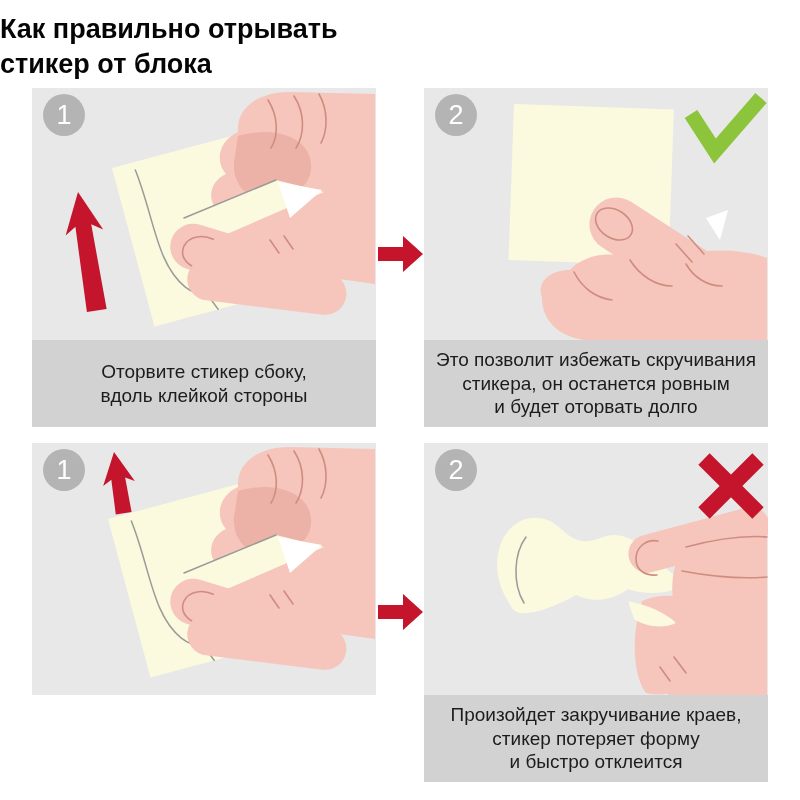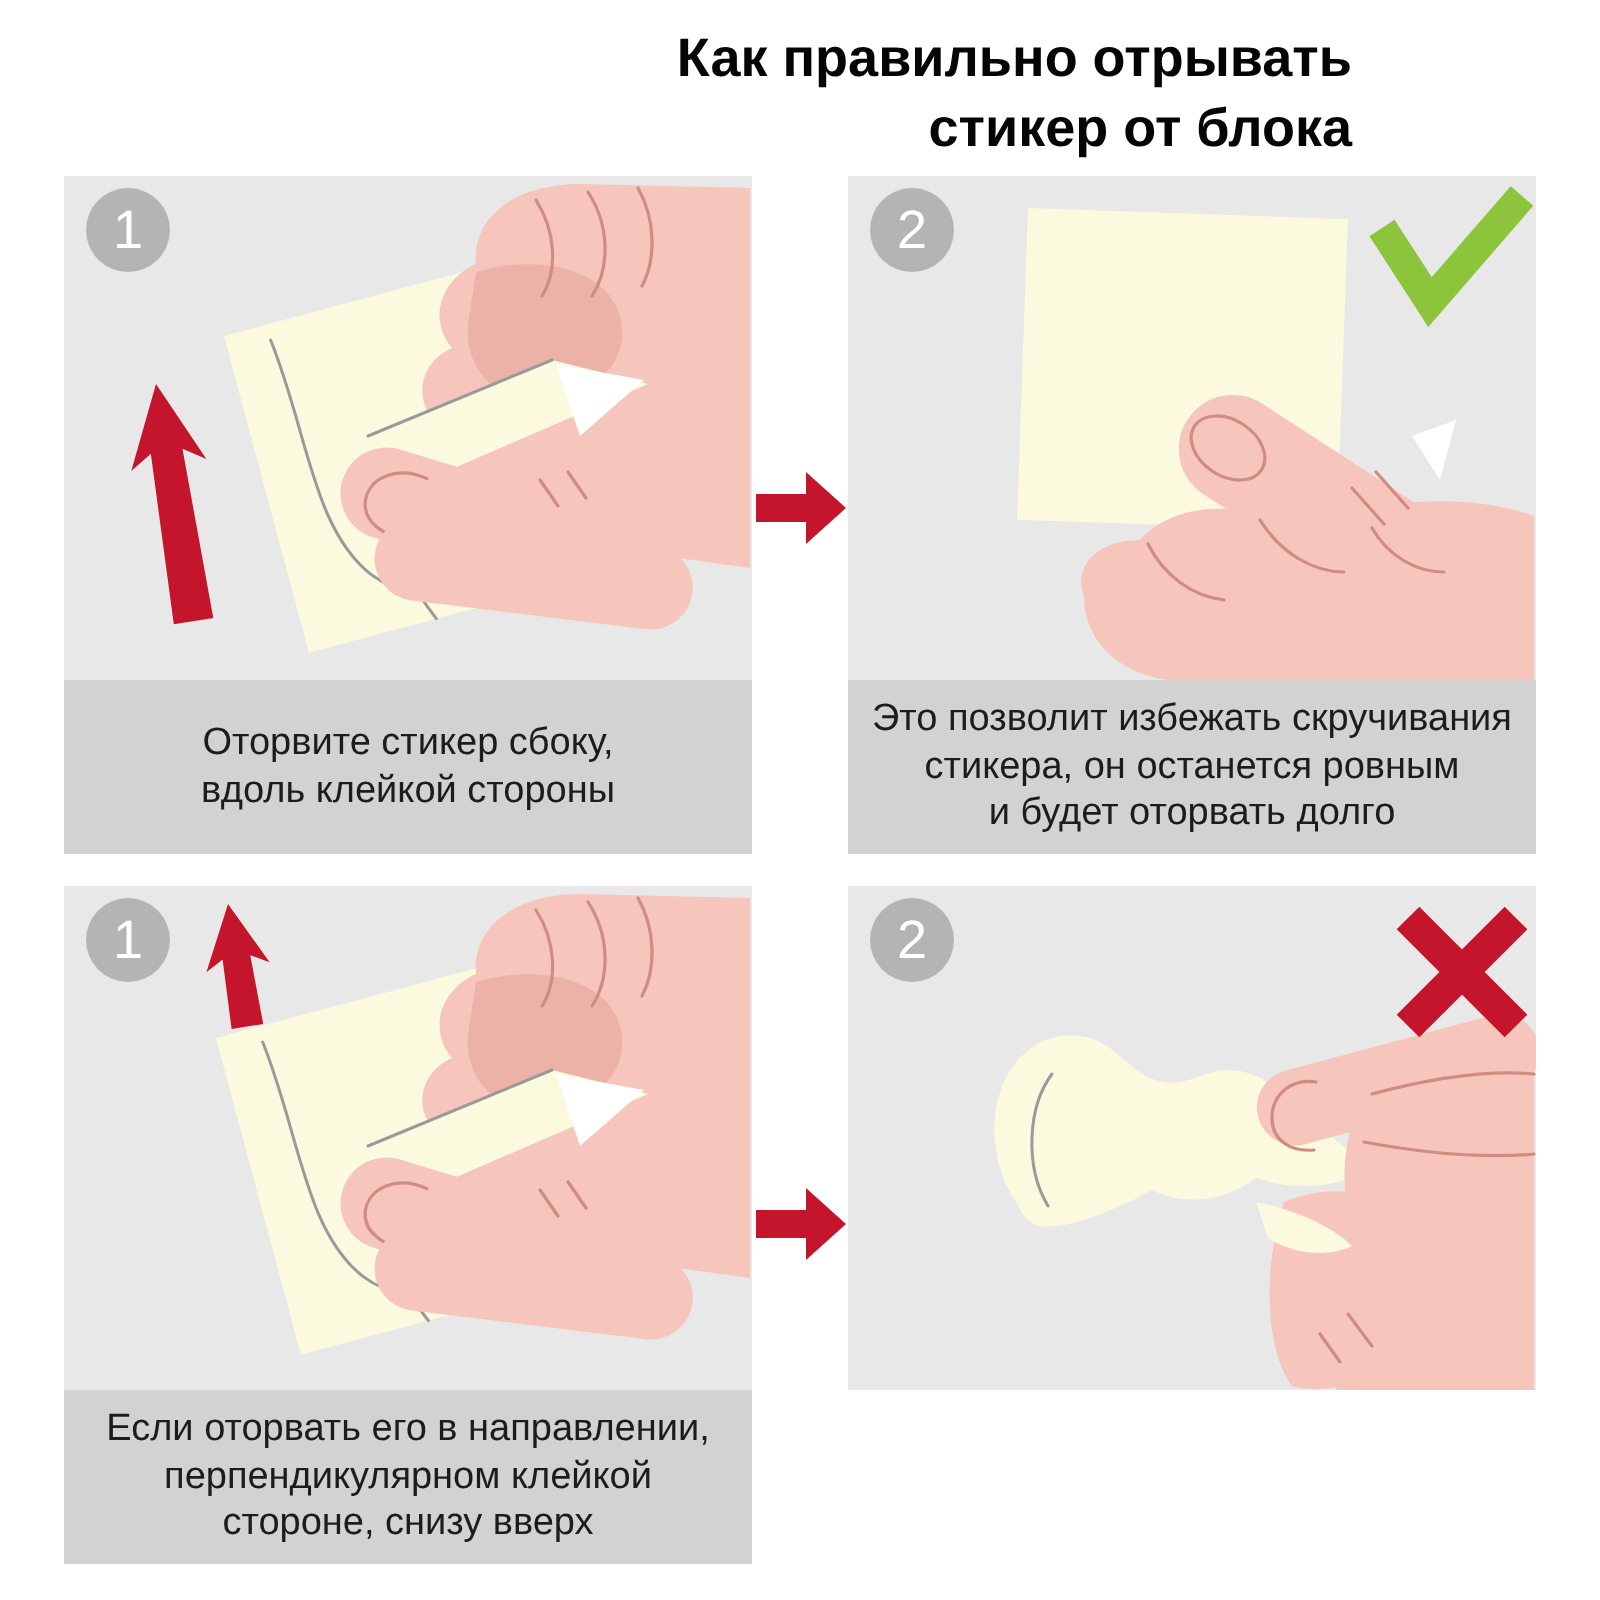--- a/index.html
+++ b/index.html
@@ -3,21 +3,21 @@
 <meta charset="utf-8">
 <style>
   :root{
     --panel-bg:#e8e8e8; --caption-bg:#d2d2d2; --badge-bg:#b4b4b4;
     --sticker:#fbfade; --hand:#f6c5bb; --hand-shade:#edb2a7; --hand-line:#cf8d81;
     --accent-red:#c4152c; --accent-green:#8cc43c; --text:#1c1c1c; --edge-line:#9a9a98;
   }
   html,body{margin:0;padding:0;}
   body{width:800px;height:800px;background:#ffffff;position:relative;overflow:hidden;
        font-family:"Liberation Sans", sans-serif;}
-  .title{position:absolute;top:12px;left:0;width:676px;margin:0;text-align:right;
+  .title{position:absolute;top:12px;left:0;width:676px;margin:0;text-align:left;
          font-size:27px;font-weight:600;line-height:1.3;color:#050505;white-space:pre-line;}
   .panel{position:absolute;width:344px;height:339px;display:flex;flex-direction:column;}
   .p-tl{left:32px;top:88px;} .p-tr{left:424px;top:88px;}
   .p-bl{left:32px;top:443px;} .p-br{left:424px;top:443px;}
   .illus{position:relative;height:252px;background:var(--panel-bg);overflow:hidden;}
   .illus svg{display:block;width:344px;height:252px;}
   .badge{position:absolute;left:11px;top:6px;width:42px;height:42px;border-radius:50%;
          background:var(--badge-bg);color:#ffffff;font-size:27px;line-height:42px;
          text-align:center;}
   .caption{height:87px;background:var(--caption-bg);display:flex;align-items:center;
@@ -144,23 +144,20 @@
         </g>
         <path class="line-hand" d="M236,12 C246,28 247,47 239,60"></path>
         <path class="line-hand" d="M262,8 C273,25 273,46 264,60"></path>
         <path class="line-hand" d="M287,6 C296,22 296,42 289,55"></path>
         <path class="line-hand" d="M238,152 l9,13"></path>
         <path class="line-hand" d="M252,148 l9,13"></path>
       </g>
     </svg>
     <div class="badge">1</div>
   </div>
-  <div class="caption">Если оторвать его в направлении,
-перпендикулярном клейкой
-стороне, снизу вверх</div>
 </section>
 
 <section class="panel p-br">
   <div class="illus">
     <svg viewBox="0 0 344 252">
       <g>
         <path class="fill-sticker" d="M84,158 C68,134 70,100 88,84 C98,74 114,72 126,78 C138,84 144,96 158,98 C170,100 178,92 190,92 C206,92 220,104 234,118 C244,128 254,136 264,140 C246,152 222,152 204,146 C188,158 168,160 152,152 C134,162 110,172 96,170 C90,169 87,164 84,158 Z"></path>
         <path class="line-gray" d="M100,160 C88,140 90,110 102,94"></path>
       </g>
       <g>
@@ -175,20 +172,23 @@
         <path class="line-hand" d="M250,214 l12,16"></path>
         <path class="line-hand" d="M236,224 l10,14"></path>
         <path class="fill-sticker" d="M204,158 C224,162 242,170 252,180 C240,186 222,184 210,176 Z"></path>
       </g>
       <g>
         <path class="stroke-red" d="M280,16 L334,70 M334,16 L280,70"></path>
       </g>
     </svg>
     <div class="badge">2</div>
   </div>
+  <div class="caption">Произойдет закручивание краев,
+стикер потеряет форму
+и быстро отклеится</div>
 </section>
 
 <div class="connector c1">
   <svg viewBox="0 0 45 36">
       <polygon class="fill-red" points="0,11 25,11 25,0 45,18 25,36 25,25 0,25"></polygon>
     </svg>
 </div>
 <div class="connector c2">
   <svg viewBox="0 0 45 36">
       <polygon class="fill-red" points="0,11 25,11 25,0 45,18 25,36 25,25 0,25"></polygon>

